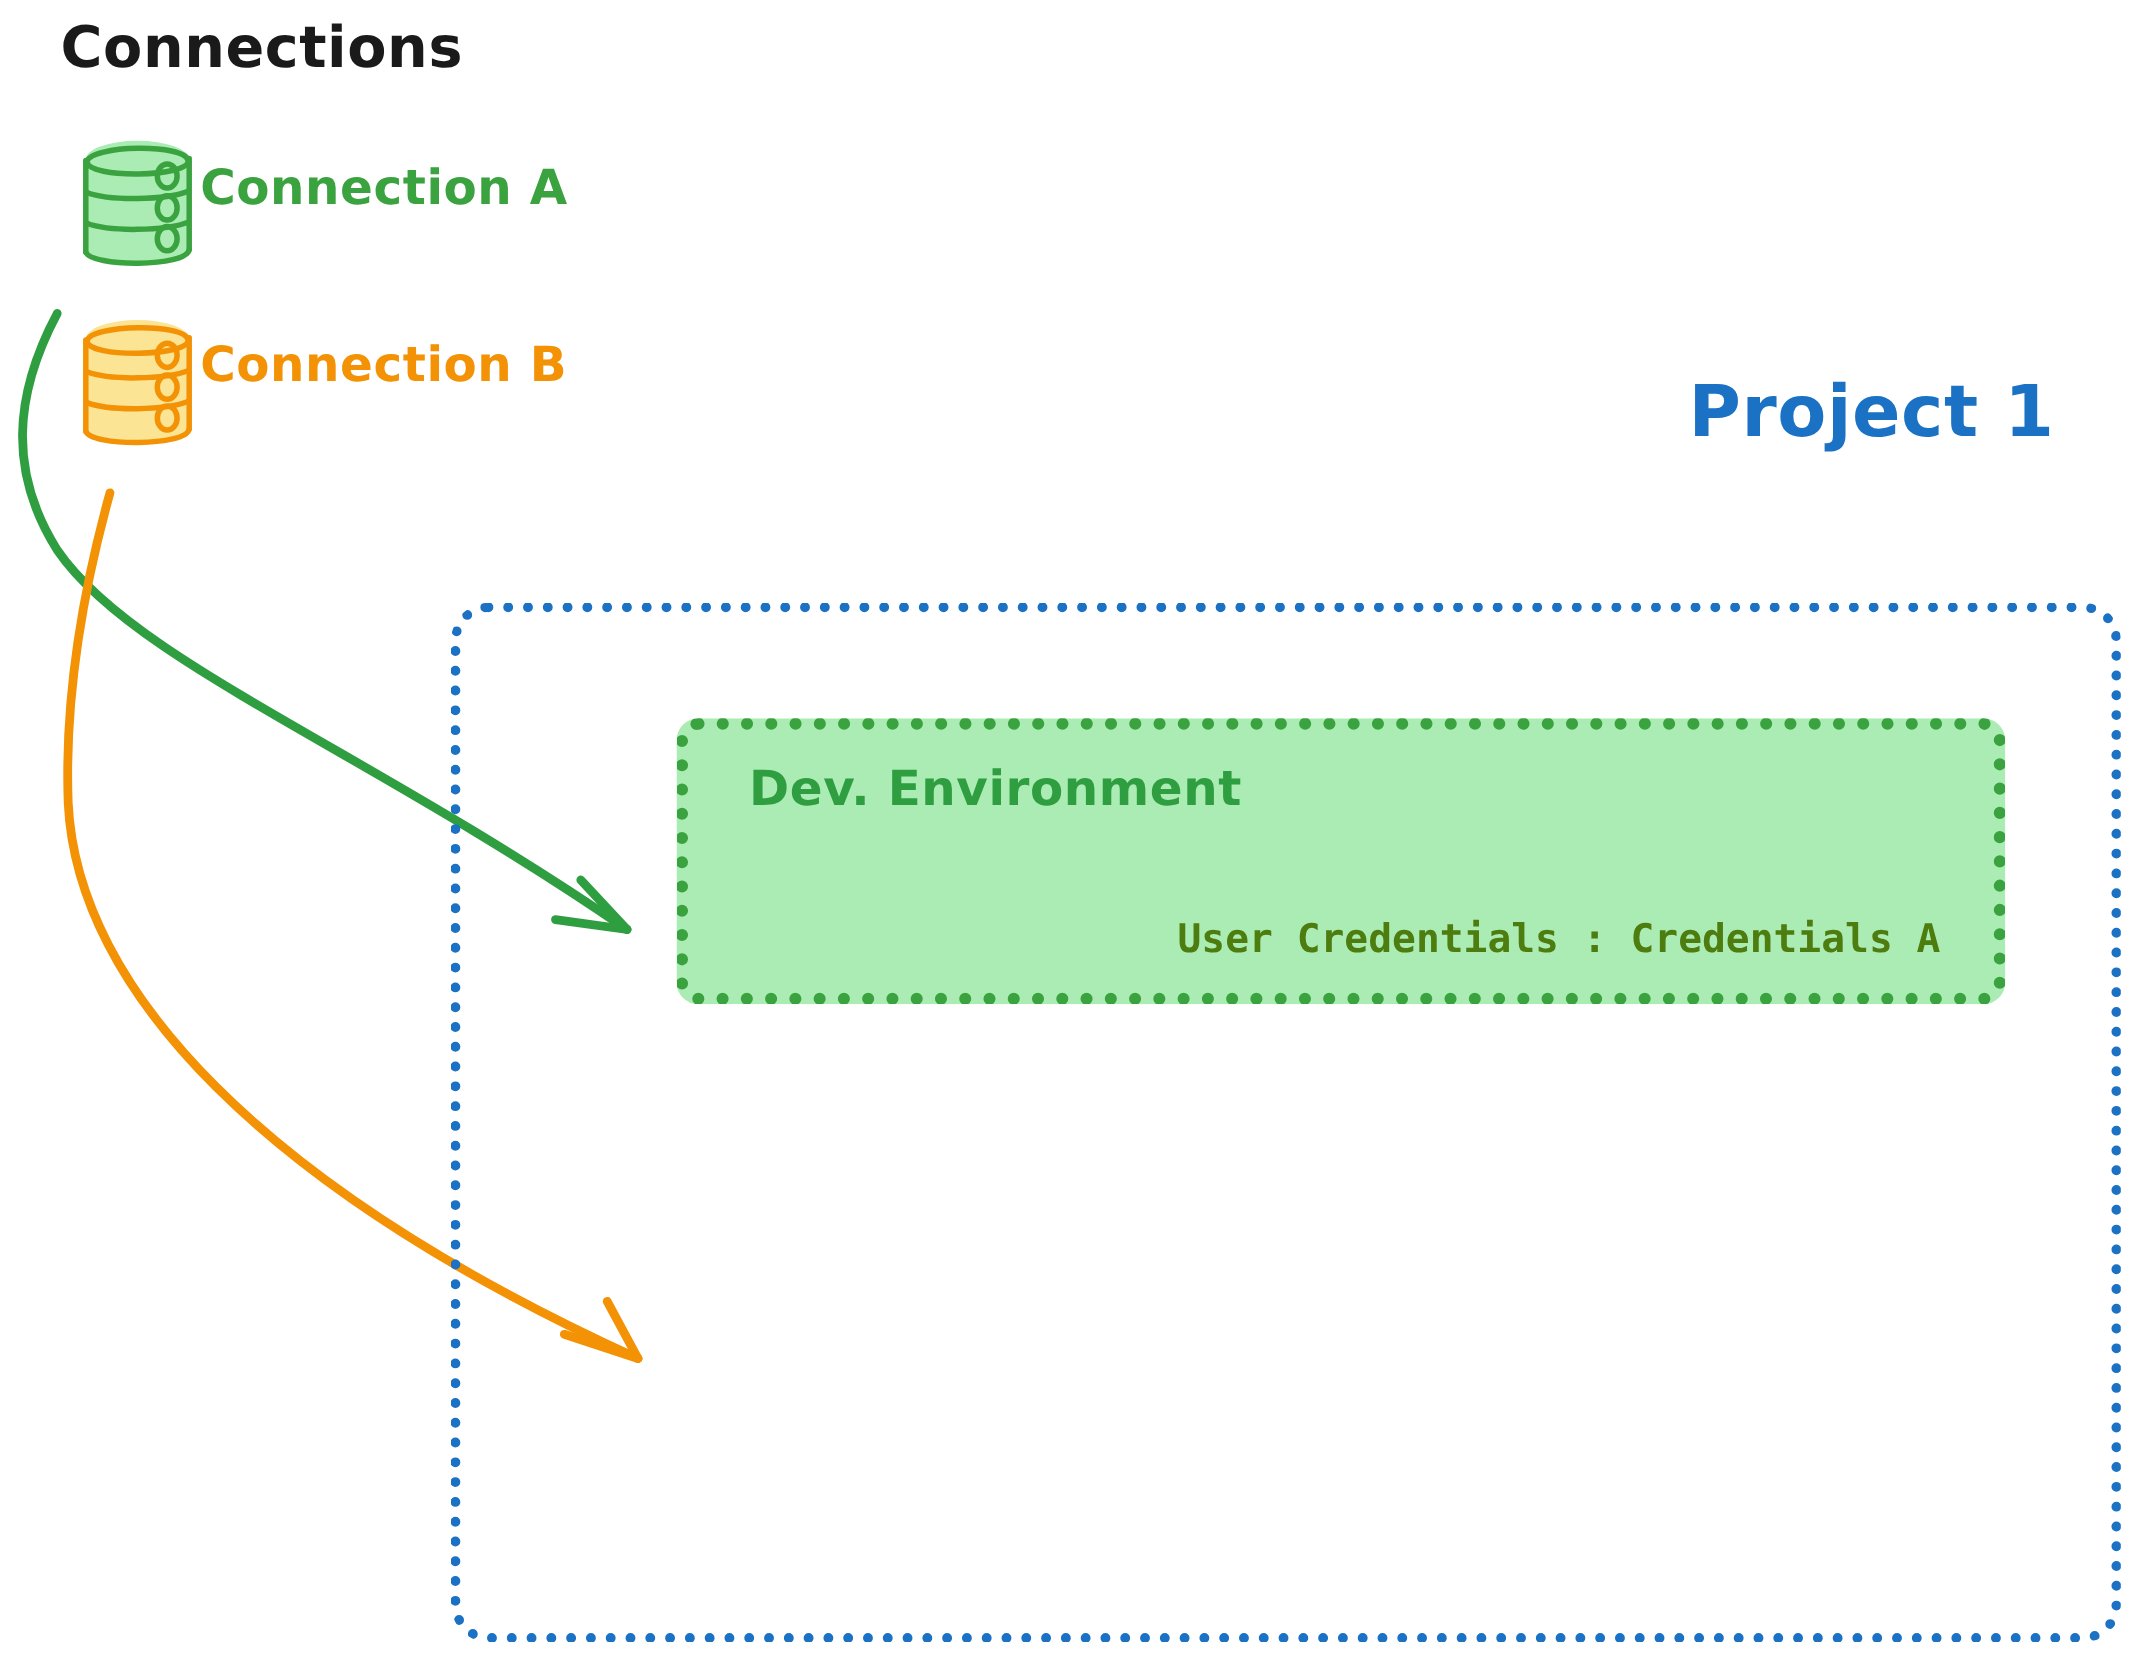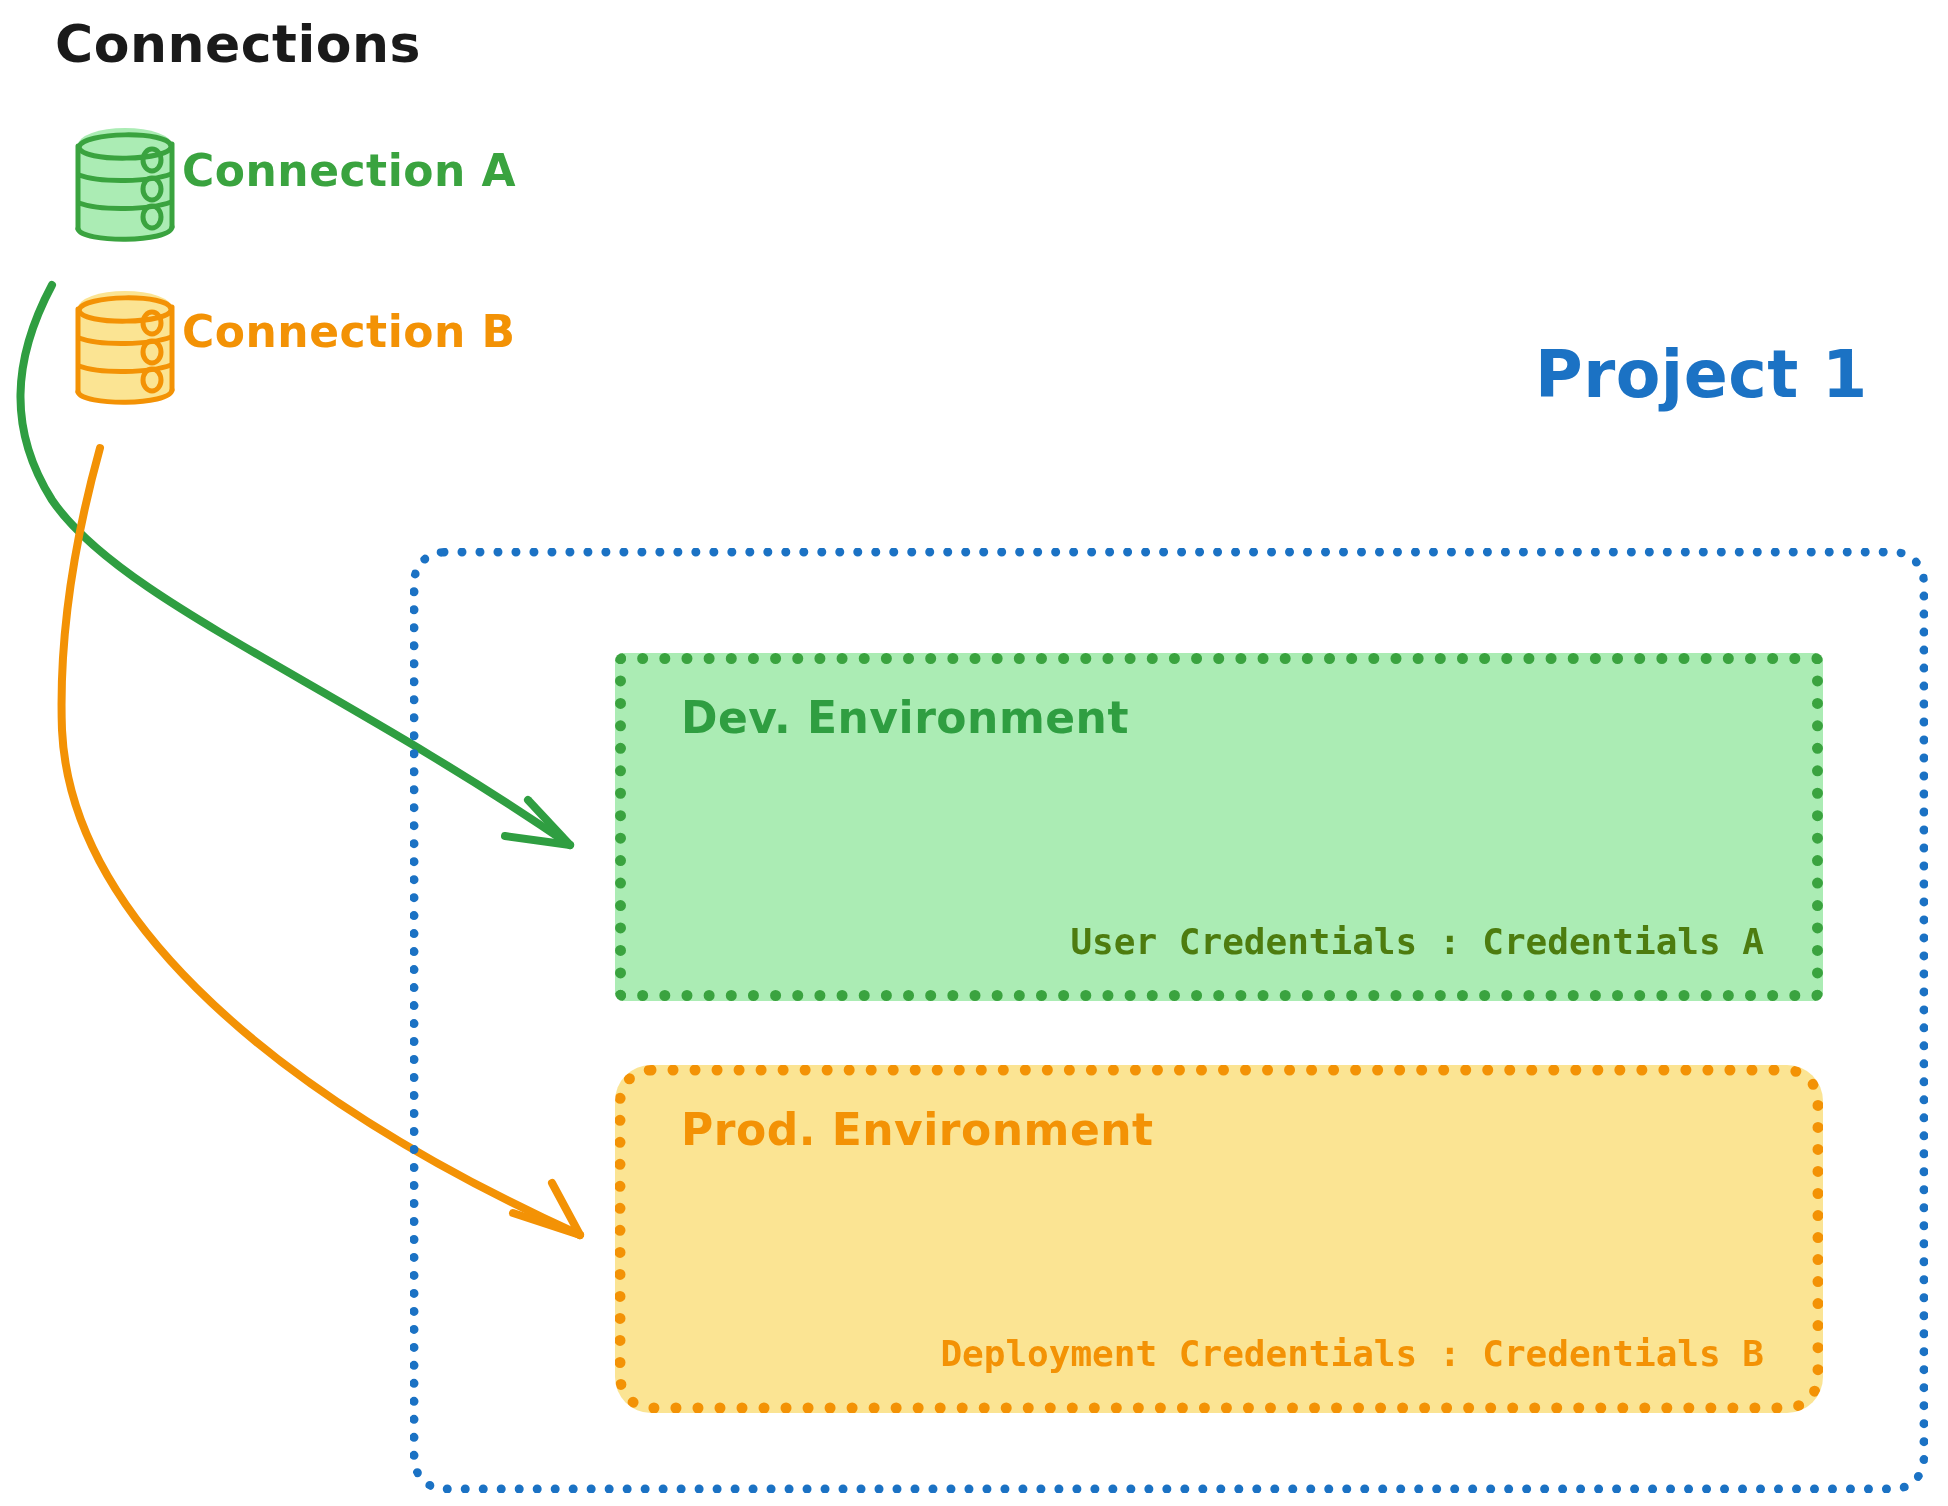--- a/index.html
+++ b/index.html
@@ -78,23 +78,23 @@
     width: 1518px;
     height: 945px;
     border: 9px dotted #1b72c4;
     border-radius: 34px;
     background: transparent;
   }
   #dev-env-box {
     left: 615px;
     top: 653px;
     width: 1208px;
-    height: 348px;
+    height: 260px;
     border: 11px dotted #3aa33f;
-    border-radius: 8px;
+    border-radius: 20px;
     background: #abecb4;
   }
   #prod-env-box {
     left: 615px;
     top: 1065px;
     width: 1208px;
     height: 348px;
     border: 11px dotted #f39205;
     border-radius: 36px;
     background: #fbe493;
@@ -190,18 +190,14 @@
 
   <div id="label-project-1" class="hand">Project 1</div>
 
   <div id="project-box" class="dotted-box"></div>
 
   <div id="dev-env-box" class="dotted-box">
     <div id="dev-env-title" class="hand env-title">Dev. Environment</div>
     <div id="dev-creds" class="mono creds-line">User Credentials : Credentials A</div>
   </div>
 
-  <div id="prod-env-box" class="dotted-box">
-    <div id="prod-env-title" class="hand env-title">Prod. Environment</div>
-    <div id="prod-creds" class="mono creds-line">Deployment Credentials : Credentials B</div>
-  </div>
 
 </div>
 
 </body></html>

